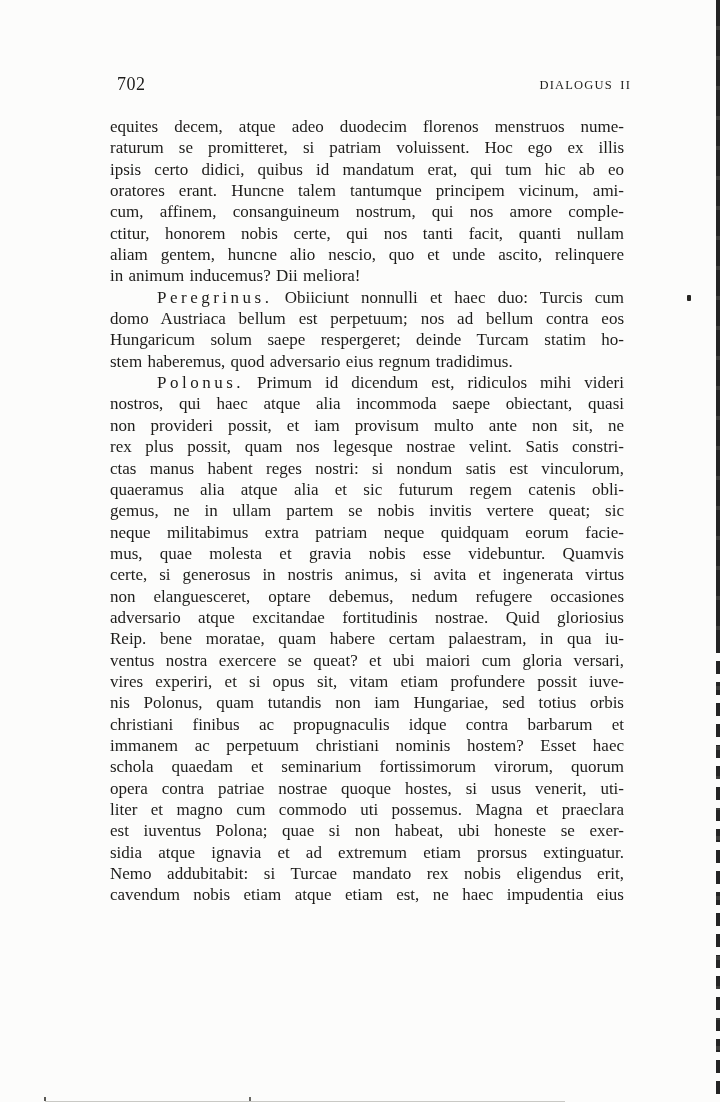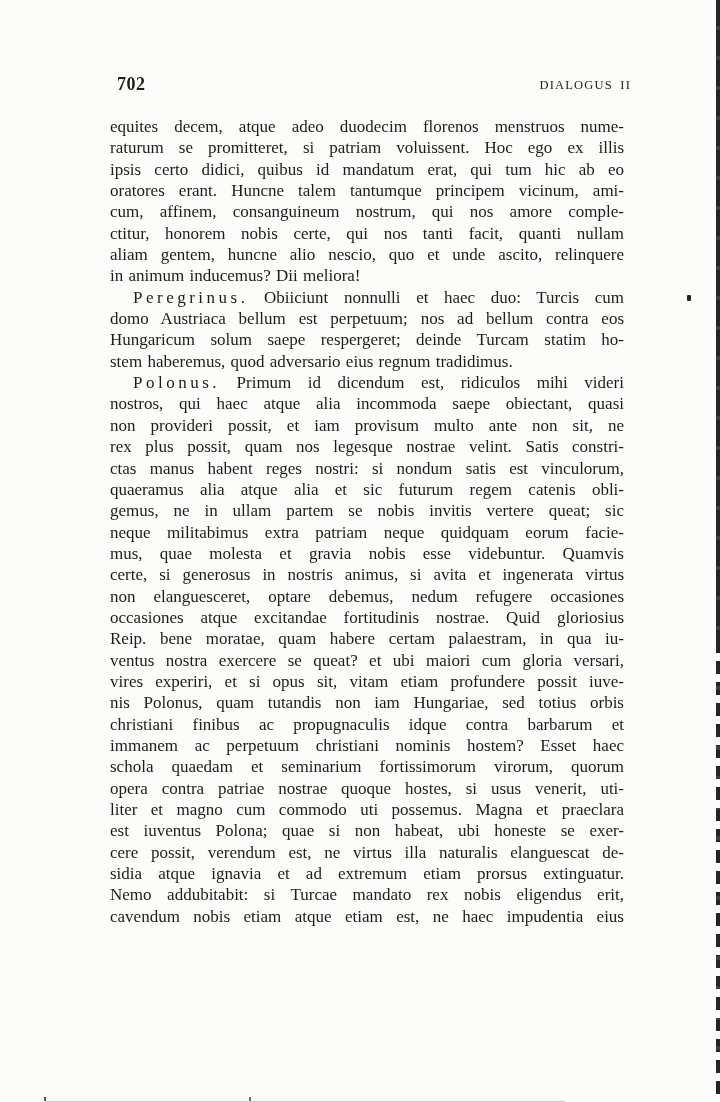--- a/index.html
+++ b/index.html
@@ -26,21 +26,20 @@
     top: 74px;
     width: 514px;
     height: 22px;
   }
   .page-number {
     position: absolute;
     left: 0;
     top: 0;
     font-size: 18px;
     letter-spacing: 0.5px;
-    font-weight: bold;
   }
   .running-title {
     position: absolute;
     left: 0;
     top: 4px;
     width: 100%;
     text-align: right;
     font-size: 12.5px;
     letter-spacing: 1.2px;
     word-spacing: 3px;
@@ -60,20 +59,21 @@
     white-space: normal;
   }
   .line.no-justify {
     text-align-last: left;
   }
   .line.indent {
     padding-left: 23px;
   }
   .speaker {
     letter-spacing: 3.5px;
+    margin-left: 24px;
   }
   
   .edge-right {
     position: absolute;
     top: 0;
     right: 0;
     width: 4px;
     height: 1102px;
     background: repeating-linear-gradient(
       to bottom,
@@ -152,32 +152,31 @@
     <div class="line">nostros, qui haec atque alia incommoda saepe obiectant, quasi</div>
     <div class="line">non provideri possit, et iam provisum multo ante non sit, ne</div>
     <div class="line">rex plus possit, quam nos legesque nostrae velint. Satis constri-</div>
     <div class="line">ctas manus habent reges nostri: si nondum satis est vinculorum,</div>
     <div class="line">quaeramus alia atque alia et sic futurum regem catenis obli-</div>
     <div class="line">gemus, ne in ullam partem se nobis invitis vertere queat; sic</div>
     <div class="line">neque militabimus extra patriam neque quidquam eorum facie-</div>
     <div class="line">mus, quae molesta et gravia nobis esse videbuntur. Quamvis</div>
     <div class="line">certe, si generosus in nostris animus, si avita et ingenerata virtus</div>
     <div class="line">non elanguesceret, optare debemus, nedum refugere occasiones</div>
-    <div class="line">occasiones atque excitandae fortitudinis nostrae. Quid gloriosius</div>
+    <div class="line">adversario atque excitandae fortitudinis nostrae. Quid gloriosius</div>
     <div class="line">Reip. bene moratae, quam habere certam palaestram, in qua iu-</div>
     <div class="line">ventus nostra exercere se queat? et ubi maiori cum gloria versari,</div>
     <div class="line">vires experiri, et si opus sit, vitam etiam profundere possit iuve-</div>
     <div class="line">nis Polonus, quam tutandis non iam Hungariae, sed totius orbis</div>
     <div class="line">christiani finibus ac propugnaculis idque contra barbarum et</div>
     <div class="line">immanem ac perpetuum christiani nominis hostem? Esset haec</div>
     <div class="line">schola quaedam et seminarium fortissimorum virorum, quorum</div>
     <div class="line">opera contra patriae nostrae quoque hostes, si usus venerit, uti-</div>
     <div class="line">liter et magno cum commodo uti possemus. Magna et praeclara</div>
     <div class="line">est iuventus Polona; quae si non habeat, ubi honeste se exer-</div>
-    <div class="line">cere possit, verendum est, ne virtus illa naturalis elanguescat de-</div>
     <div class="line">sidia atque ignavia et ad extremum etiam prorsus extinguatur.</div>
     <div class="line">Nemo addubitabit: si Turcae mandato rex nobis eligendus erit,</div>
     <div class="line">cavendum nobis etiam atque etiam est, ne haec impudentia eius</div>
   </div>
 
 <div class="edge-right"></div>
 <div class="edge-right-gaps"></div>
 <div class="speck"></div>
 <div class="bottom-line"></div>
 <div class="bottom-speck-1"></div>

